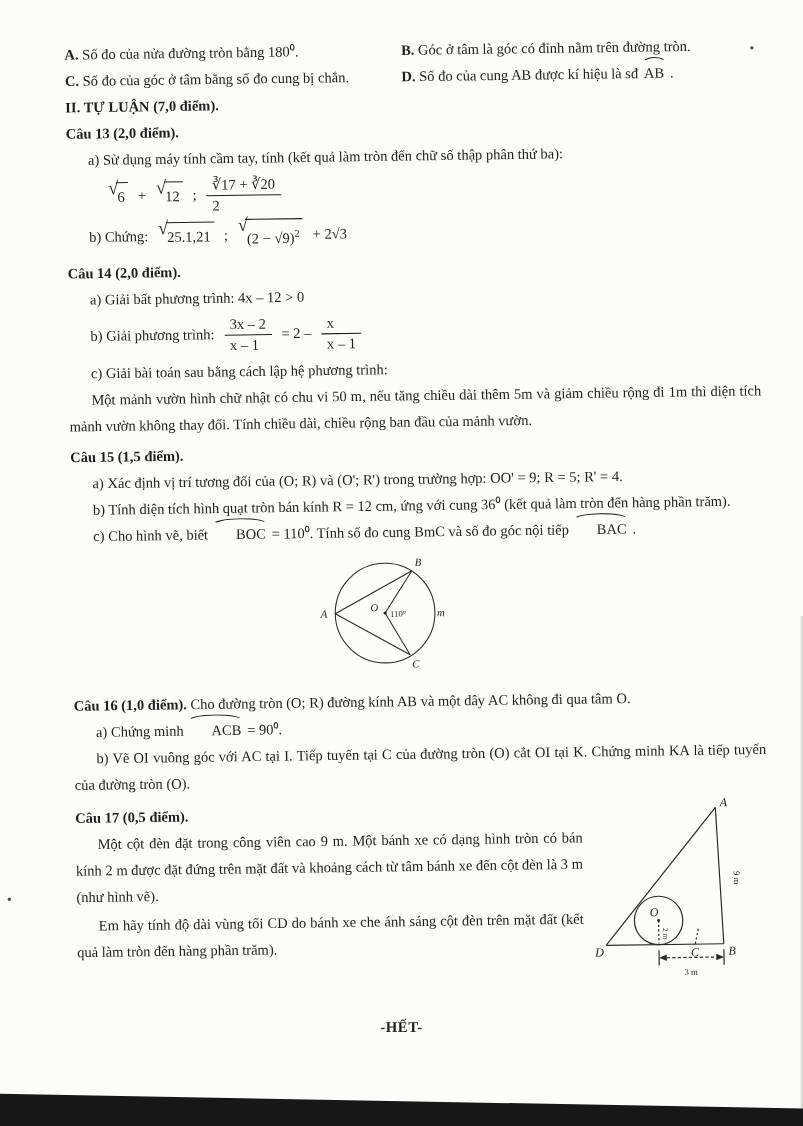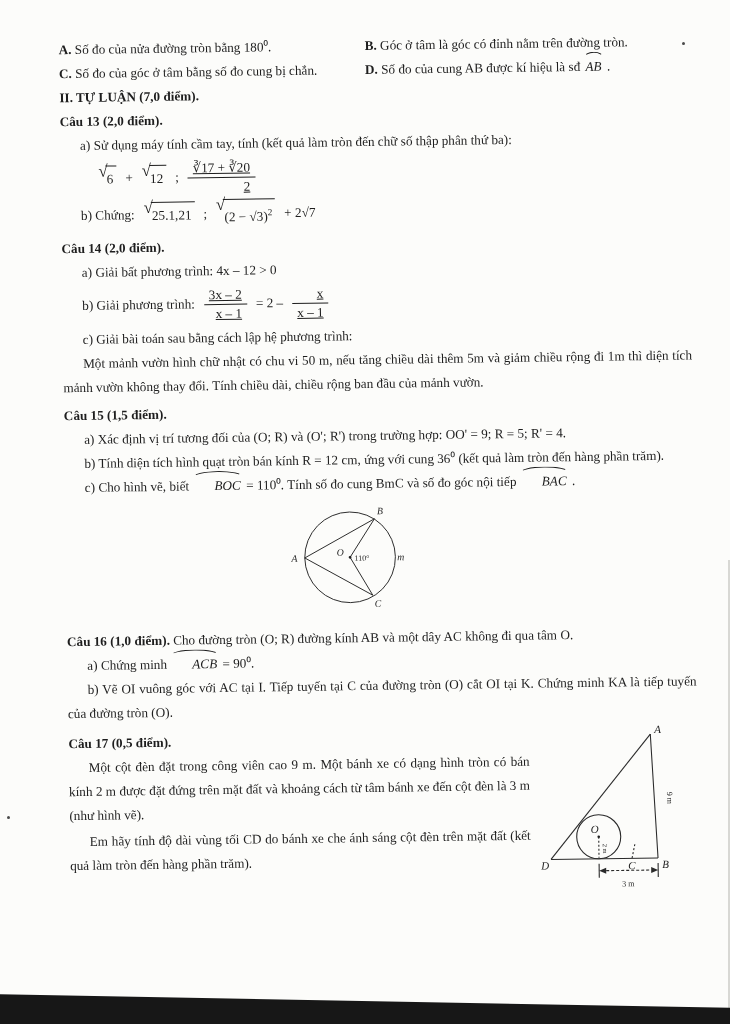--- a/index.html
+++ b/index.html
@@ -20,27 +20,27 @@
   .just{text-align:justify;}
   .mt4{margin-top:4px;}
   .mt6{margin-top:6px;}
   .mc-row{display:flex;}
   .mc-left{width:306px;flex:none;}
   .mc-right{flex:1;}
   
   .math-line{display:flex;align-items:center;gap:9px;margin:4px 0;}
   .ml38{margin-left:38px;}
   .ml20{margin-left:20px;}
-  .frac{display:inline-block;vertical-align:middle;text-align:right;line-height:1.2;text-decoration:underline;}
+  .frac{display:inline-block;vertical-align:middle;text-align:left;line-height:1.2;}
   .frac .fnum{display:block;padding:0 5px 1px;}
   .frac .fden{display:block;border-top:1.1px solid #1e1e1e;padding:1px 5px 0;}
   .sqrt{display:inline-flex;white-space:nowrap;align-items:flex-start;}
   .rsign{font-size:1.28em;line-height:1;margin-top:-2px;}
   .rbar{border-top:1.1px solid #1e1e1e;padding:1px 3px 0 1px;margin-left:-2px;}
-  .overarc{position:relative;display:inline-block;font-style:italic;padding:0 2px;}
+  .overarc{position:relative;display:inline-block;padding:0 2px;}
   .overarc::before{
     content:"";position:absolute;left:0;right:0;top:-3px;height:5px;
     border:1.1px solid transparent;border-top-color:#1e1e1e;border-bottom:none;
     border-radius:50% 50% 0 0 / 100% 100% 0 0;
   }
   sup{font-size:0.7em;}
   
   .fig15-wrap{width:fit-content;margin:6px auto 4px;transform:translateX(-24px);}
   .fig17{float:right;width:162px;margin:0 0 4px 6px;}
   svg text{fill:#1e1e1e;font-family:"Liberation Serif",serif;}
@@ -95,23 +95,23 @@
 
     <div class="math-line ml20">
       <span>b) Chứng:</span>
       <span class="sqrt">
           <span class="rsign">√</span>
           <span class="rbar">25.1,21</span>
         </span>
       <span>;</span>
       <span class="sqrt">
           <span class="rsign">√</span>
-          <span class="rbar"><span>(2 − √3)</span><sup>2</sup></span>
+          <span class="rbar"><span>(2 − √9)</span><sup>2</sup></span>
         </span>
-      <span>+ 2√7</span>
+      <span>+ 2√3</span>
     </div>
 
     <p class="h mt6">Câu 14 (2,0 điểm).</p>
     <p class="item">a) Giải bất phương trình: 4x – 12 &gt; 0</p>
 
     <div class="math-line ml20">
       <span>b) Giải phương trình:</span>
       <span class="frac">
           <span class="fnum">3x – 2</span>
           <span class="fden">x – 1</span>
@@ -177,18 +177,19 @@
           <text x="89" y="162" font-size="8" text-anchor="middle">3 m</text>
         </svg>
       </div>
       <p class="h mt6">Câu 17 (0,5 điểm).</p>
       <p class="item just">Một cột đèn đặt trong công viên cao 9 m. Một bánh xe có dạng hình tròn có bán kính 2 m được đặt đứng trên mặt đất và khoảng cách từ tâm bánh xe đến cột đèn là 3 m (như hình vẽ).</p>
       <p class="item just" style="margin-top:2px">Em hãy tính độ dài vùng tối CD do bánh xe che ánh sáng cột đèn trên mặt đất (kết quả làm tròn đến hàng phần trăm).</p>
     </div>
 
   </div>
 
+  <div class="footer">-HẾT-</div>
 
   <div class="scan-right-edge"></div>
   <div class="scan-band"></div>
   <div class="noise noise1"></div>
   <div class="noise noise2"></div>
 </div>
 
 </body></html>

